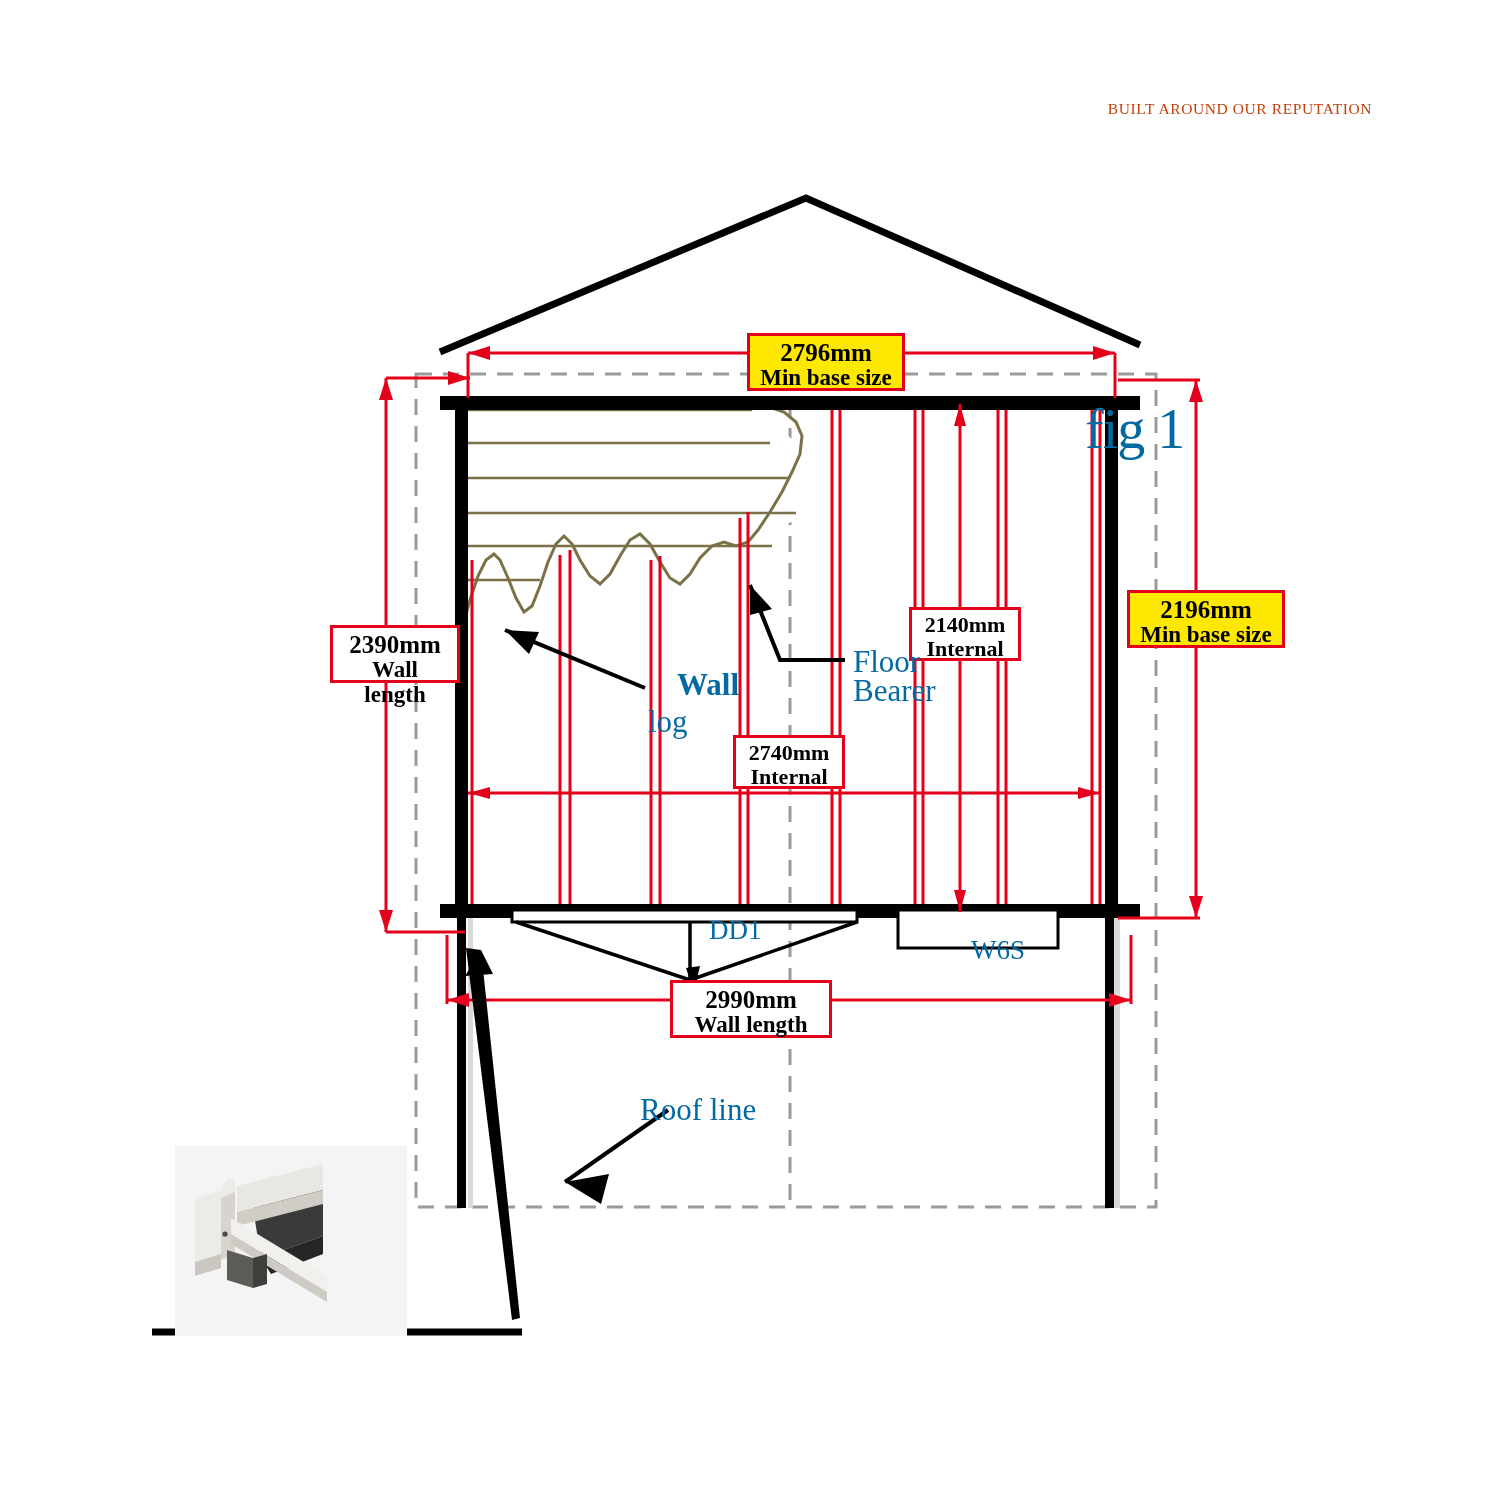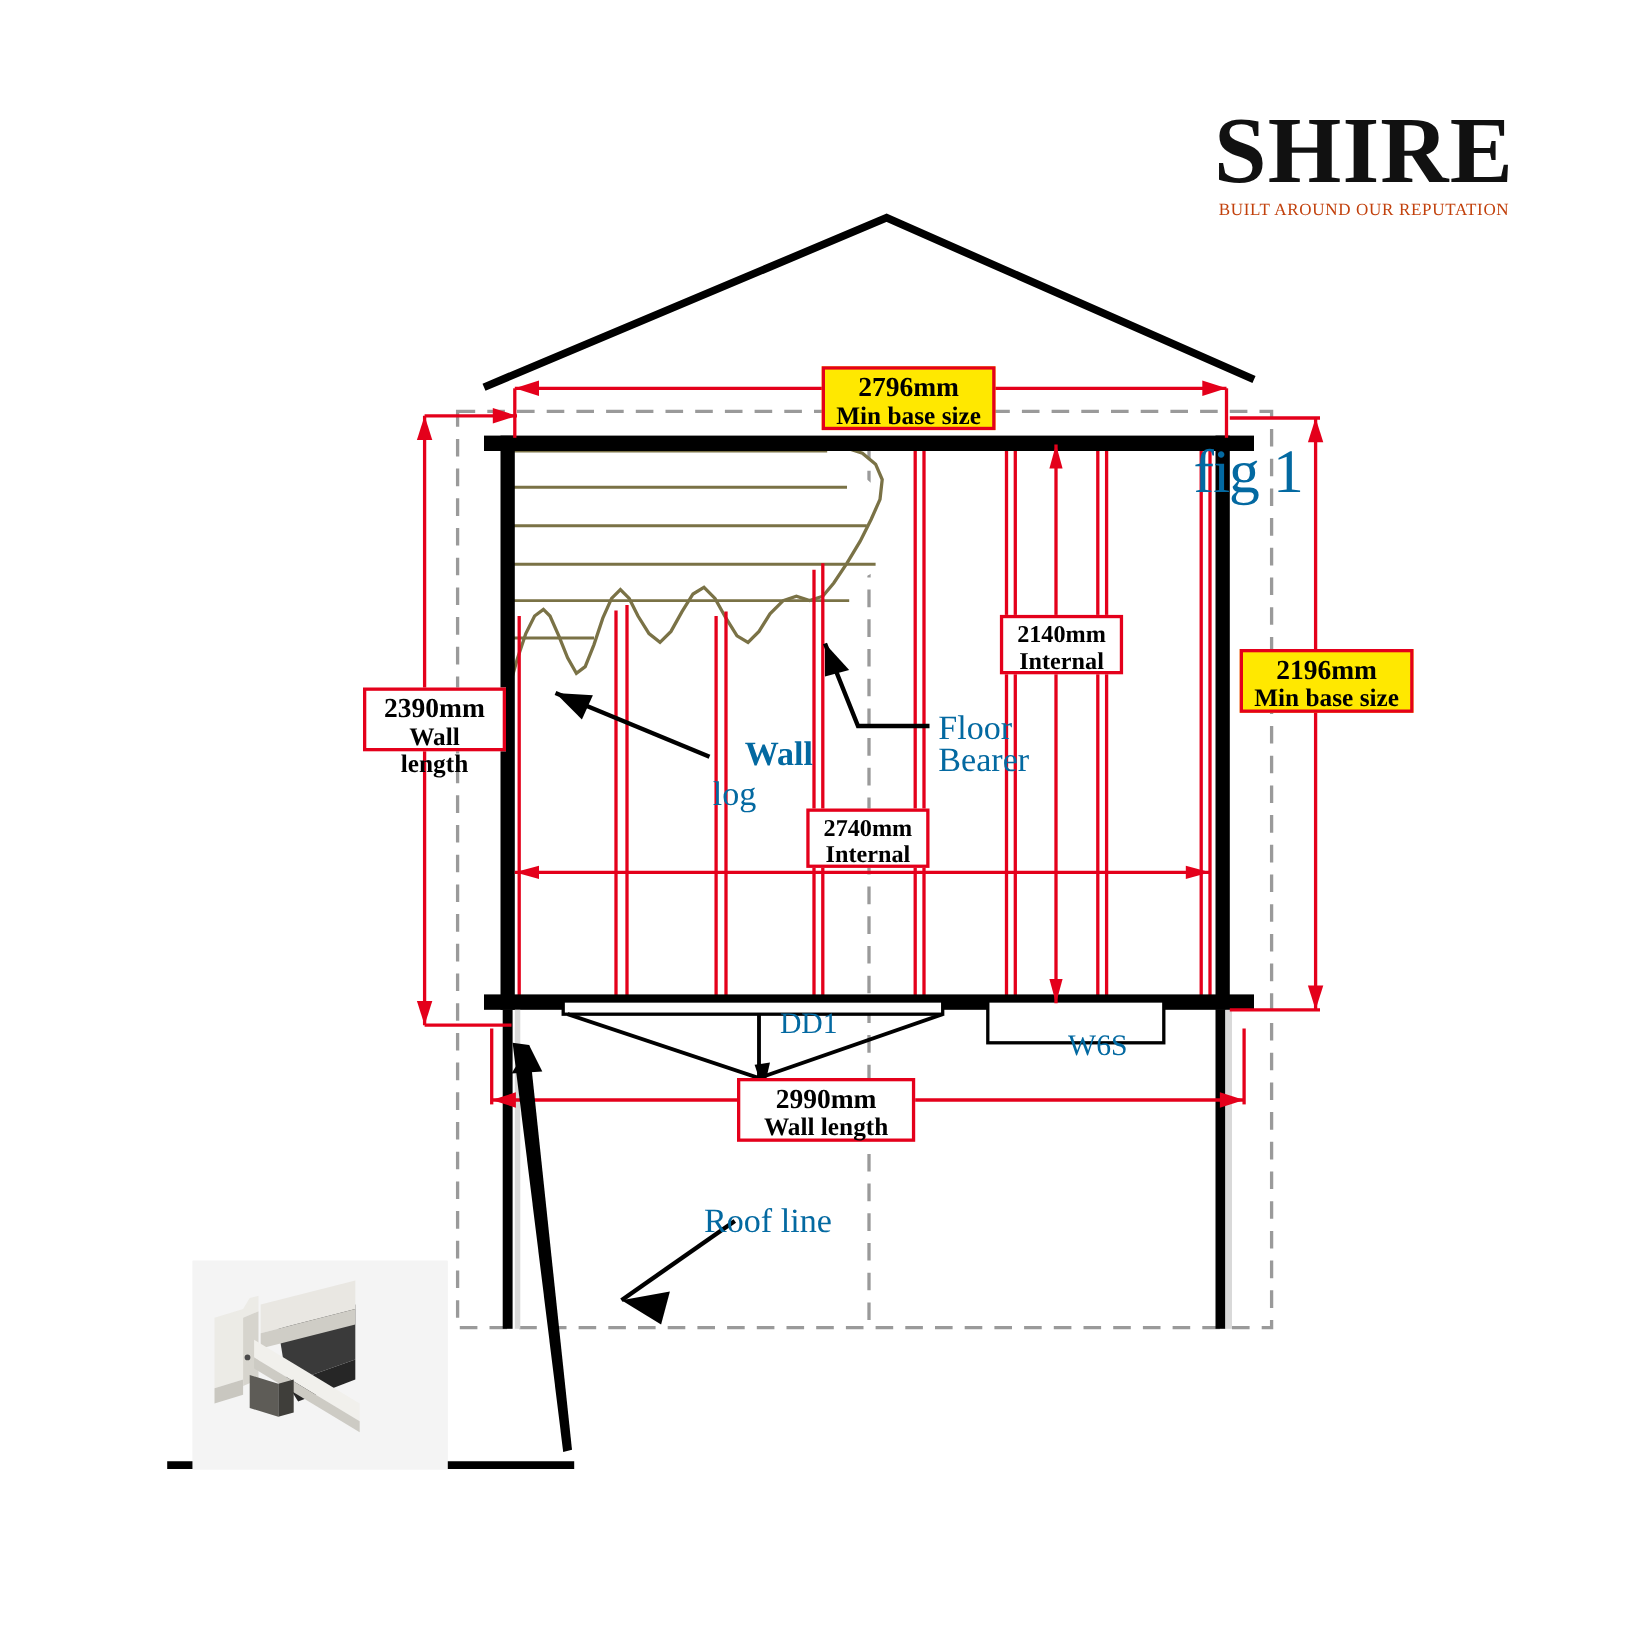--- a/index.html
+++ b/index.html
@@ -184,21 +184,20 @@
       <path d="M565 1182 l44 -8 l-8 30 z" fill="#000"></path>
 
       <path d="M520 1318 L481 950 L466 948 L512 1320 Z" fill="#000"></path>
       <path d="M481 950 l-16 26 l28 -2 z" fill="#000"></path>
       <line x1="152" y1="1332" x2="522" y2="1332" stroke="#000" stroke-width="7"></line>
     </g>
 
   </svg>
 
   <div id="logo">
-    <div class="word">SHIRE</div>
     <div class="tag">BUILT AROUND OUR REPUTATION</div>
   </div>
 
   <div class="lbl fig" style="left:1085px;top:398px;">fig 1</div>
 
   <div class="dimbox yellow" style="left:711px;top:333px;width:158px;height:58px;margin-left:36px;">
     <span class="l1">2796mm</span>
     <span class="l2">Min base size</span>
   </div>
 
@@ -210,21 +209,21 @@
   <div class="dimbox white" style="left:330px;top:625px;width:130px;height:58px;">
     <span class="l1">2390mm</span>
     <span class="l2">Wall length</span>
   </div>
 
   <div class="dimbox white" style="left:670px;top:980px;width:162px;height:58px;">
     <span class="l1">2990mm</span>
     <span class="l2">Wall length</span>
   </div>
 
-  <div class="dimbox white small" style="left:909px;top:559px;width:112px;height:54px;">
+  <div class="dimbox white small" style="left:909px;top:607px;width:112px;height:54px;">
     <span class="l1">2140mm</span>
     <span class="l2">Internal</span>
   </div>
 
   <div class="dimbox white small" style="left:733px;top:735px;width:112px;height:54px;">
     <span class="l1">2740mm</span>
     <span class="l2">Internal</span>
   </div>
 
   <div class="lbl big" style="left:677px;top:668px;font-weight:bold;">Wall</div>

